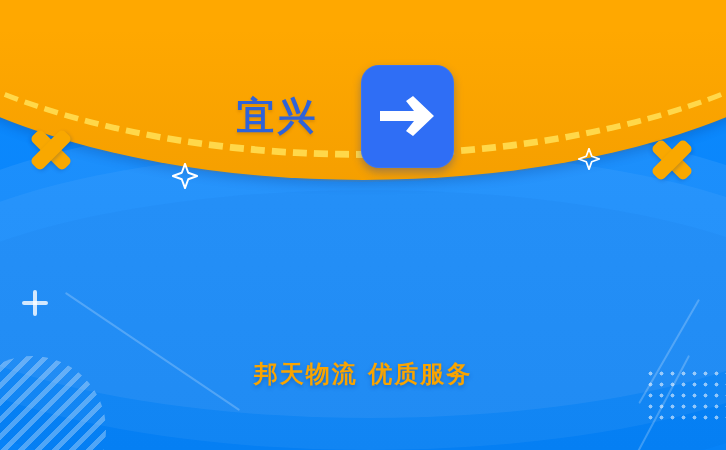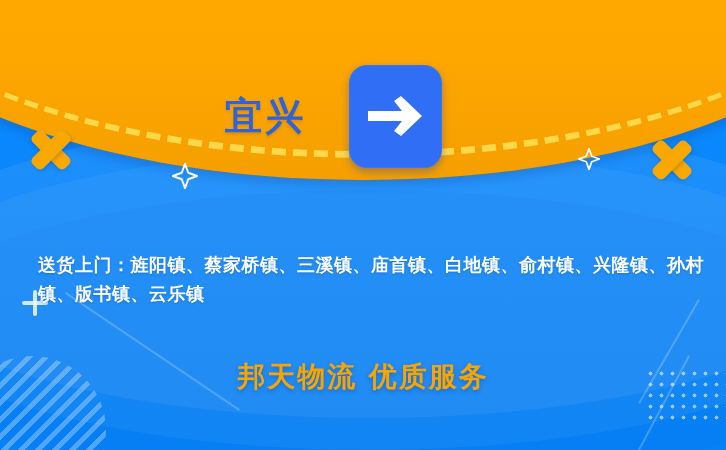--- a/index.html
+++ b/index.html
@@ -99,21 +99,21 @@
 
   .dot-grid{
     position:absolute;left:645px;top:368px;width:92px;height:56px;
     background-image:radial-gradient(rgba(255,255,255,0.55) 1.9px,transparent 2.1px);
     background-size:11px 11px;
   }
 
   
   .header-row{
     position:absolute;left:0;top:78px;width:666px;height:76px;
-    display:flex;align-items:center;justify-content:center;gap:42px;
+    display:flex;align-items:center;justify-content:center;gap:42px;padding-left:12px;
   }
   .city{
     font-size:38px;font-weight:bold;color:#2f63d8;
     letter-spacing:3px;line-height:1;
     text-shadow:0 2px 3px rgba(160,90,0,0.30);
     font-family:"DejaVu Serif","Liberation Serif",serif;
     white-space:nowrap;
   }
   .arrow-box{
     width:93px;height:103px;border-radius:18px;
@@ -129,21 +129,21 @@
     position:absolute;left:38px;top:250px;width:678px;
     color:#ffffff;font-weight:bold;font-size:18px;line-height:1.62;
     letter-spacing:0.5px;
     text-shadow:0 1px 2px rgba(0,60,150,0.30);
     font-family:"DejaVu Sans","Liberation Sans",sans-serif;
   }
 
   
   .slogan{
     position:absolute;left:0;top:358px;width:726px;text-align:center;
-    color:#f9a400;font-weight:bold;font-size:28px;letter-spacing:2px;
+    color:#f9a400;font-weight:bold;font-size:24px;letter-spacing:2px;
     text-shadow:0 2px 4px rgba(0,50,130,0.35);
     font-family:"DejaVu Serif","Liberation Serif",serif;
     white-space:nowrap;
   }
 </style>
 </head>
 <body>
 
 <div id="stage">
 
@@ -179,17 +179,16 @@
 
   <div class="header-row">
     <div class="city">宜兴</div>
     <div class="arrow-box">
       <svg width="62" height="44" viewBox="0 0 62 44" aria-hidden="true">
         <path d="M4 17 H38 L30 7 L37 2 L58 22 L37 42 L30 37 L38 27 H4 Z" fill="#ffffff"></path>
       </svg>
     </div>
   </div>
 
-  <div class="delivery">送货上门：旌阳镇、蔡家桥镇、三溪镇、庙首镇、白地镇、俞村镇、兴隆镇、孙村镇、版书镇、云乐镇</div>
 
   <div class="slogan">邦天物流 优质服务</div>
 
 </div>
 
 </body></html>

